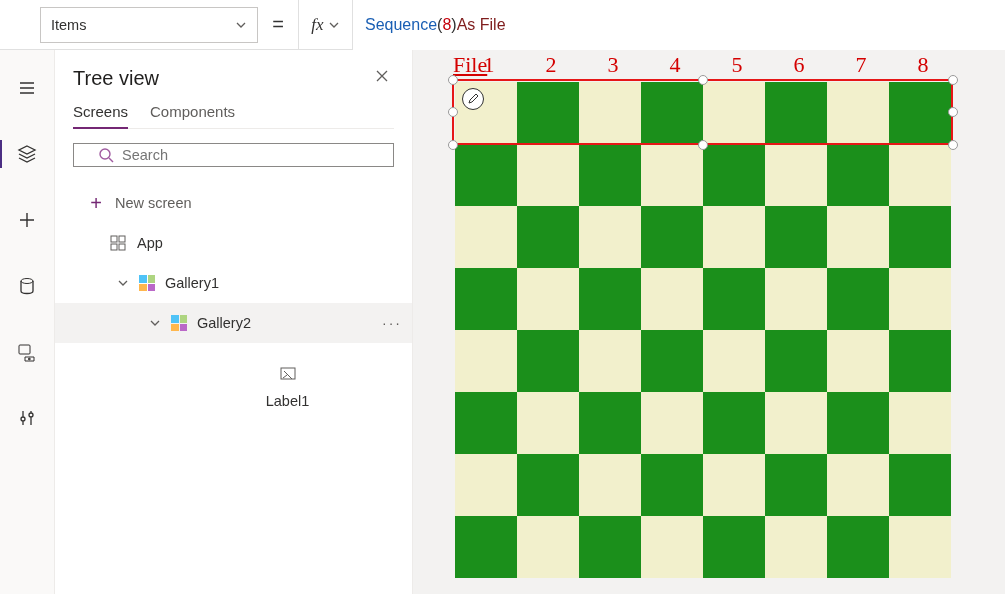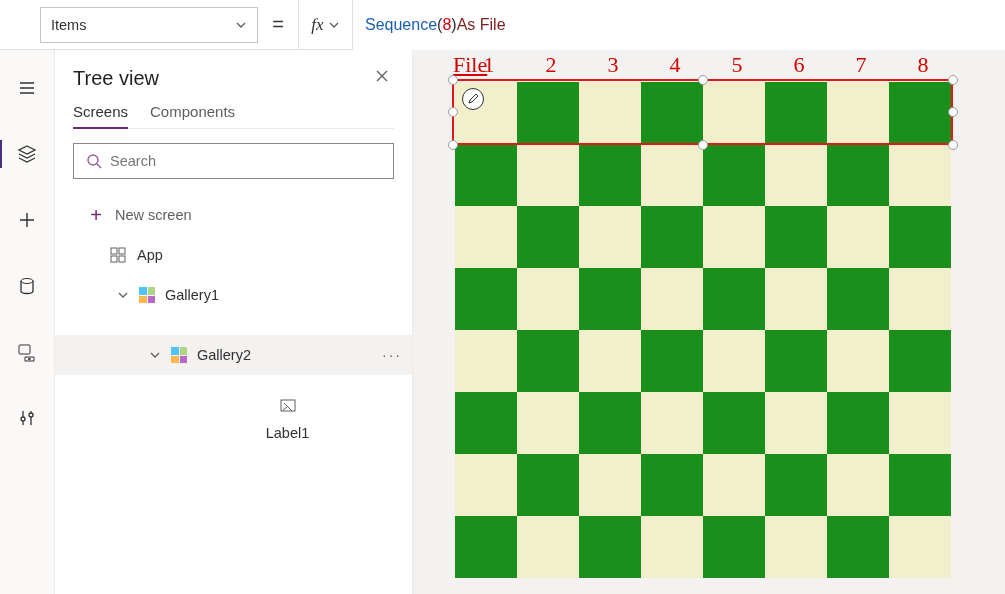--- a/index.html
+++ b/index.html
@@ -141,25 +141,25 @@
     font-weight: 400;
   }
   .panel-tab.active::after {
     content: "";
     position: absolute;
     left: 0; right: 0; bottom: -1px;
     height: 2px;
     background: #742774;
   }
   .search-box {
-    height: 36px;
+    height: 24px;
     border: 1px solid #8a8886;
     display: flex;
     align-items: center;
-    padding: 0 12px;
+    padding: 0 24px;
     gap: 8px;
     margin-bottom: 16px;
   }
   .search-box input {
     border: none;
     outline: none;
     flex: 1;
     font-size: 14.5px;
     color: #605e5c;
     background: transparent;
@@ -178,21 +178,21 @@
   }
   .tree-row.new-screen { color: #605e5c; }
   .tree-row.selected {
     background: #f3f2f1;
     margin-left: -18px;
     margin-right: -18px;
     padding-left: 20px;
   }
   .indent-1 { padding-left: 14px; }
   .indent-2 { padding-left: 44px; align-items: center; }
-  .indent-3 { padding-left: 76px; margin-top: 20px; }
+  .indent-3 { padding-left: 76px; }
   .indent-4 { padding-left: 108px; flex-direction: column; }
   .tree-row.selected.indent-3 { padding-left: 94px; }
 
   .tree-chev { width:12px; height:12px; color:#605e5c; flex-shrink:0;}
   .tree-chev.blank { visibility: hidden; }
   .tree-icon { width:18px; height:18px; flex-shrink:0; }
   .tree-more { margin-left: auto; margin-right: 10px; color:#605e5c; letter-spacing:2px; font-size:14px;}
 
   .plus-purple { color: #742774; font-size: 20px; line-height: 1; width:18px; text-align:center;}
   

